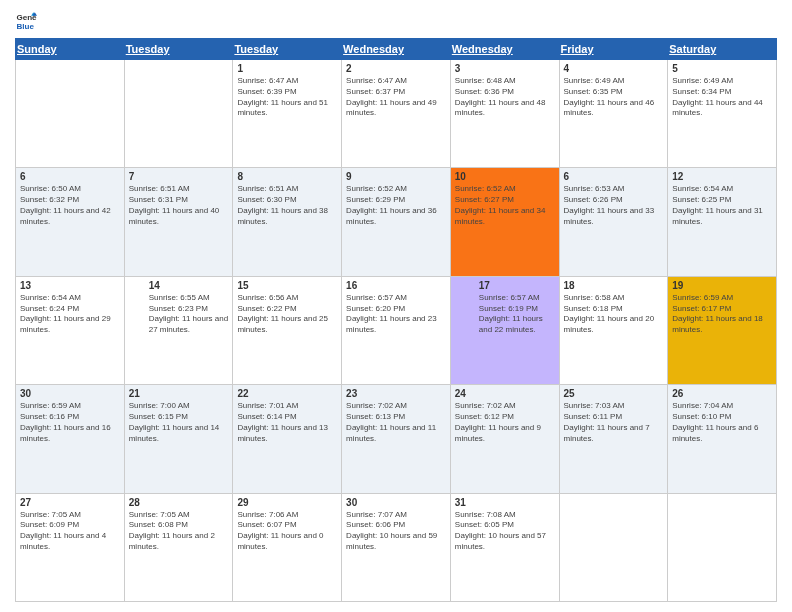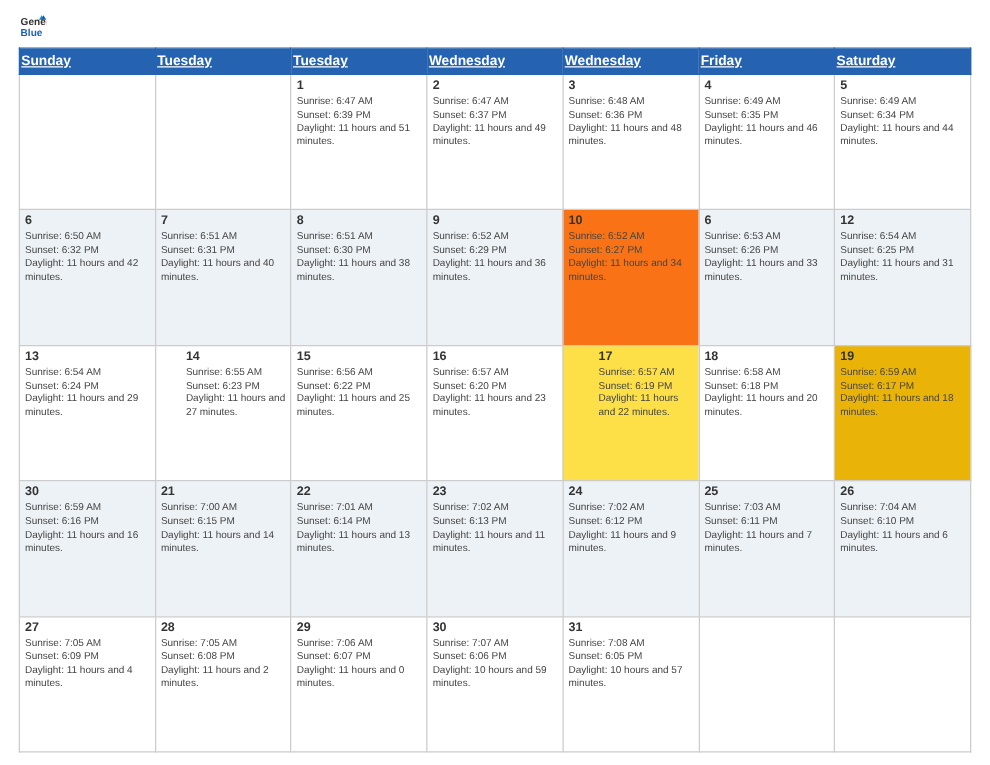--- a/index.html
+++ b/index.html
@@ -197,21 +197,21 @@
             <div class="cell-content">Sunrise: 6:55 AM<br>Sunset: 6:23 PM<br>Daylight: 11 hours and 27 minutes.</div>
           </td>
           <td style="background: rgb(255, 255, 255);">
             <span class="day-num">15</span>
             <div class="cell-content">Sunrise: 6:56 AM<br>Sunset: 6:22 PM<br>Daylight: 11 hours and 25 minutes.</div>
           </td>
           <td style="background: rgb(255, 255, 255);">
             <span class="day-num">16</span>
             <div class="cell-content">Sunrise: 6:57 AM<br>Sunset: 6:20 PM<br>Daylight: 11 hours and 23 minutes.</div>
           </td>
-          <td style="background: #fde047; padding-left: 28px;">
+          <td style="background: #c4b5fd; padding-left: 28px;">
             <span class="day-num">17</span>
             <div class="cell-content">Sunrise: 6:57 AM<br>Sunset: 6:19 PM<br>Daylight: 11 hours and 22 minutes.</div>
           </td>
           <td style="background: rgb(255, 255, 255);">
             <span class="day-num">18</span>
             <div class="cell-content">Sunrise: 6:58 AM<br>Sunset: 6:18 PM<br>Daylight: 11 hours and 20 minutes.</div>
           </td>
           <td style="background: #eab308;">
             <span class="day-num">19</span>
             <div class="cell-content">Sunrise: 6:59 AM<br>Sunset: 6:17 PM<br>Daylight: 11 hours and 18 minutes.</div>

